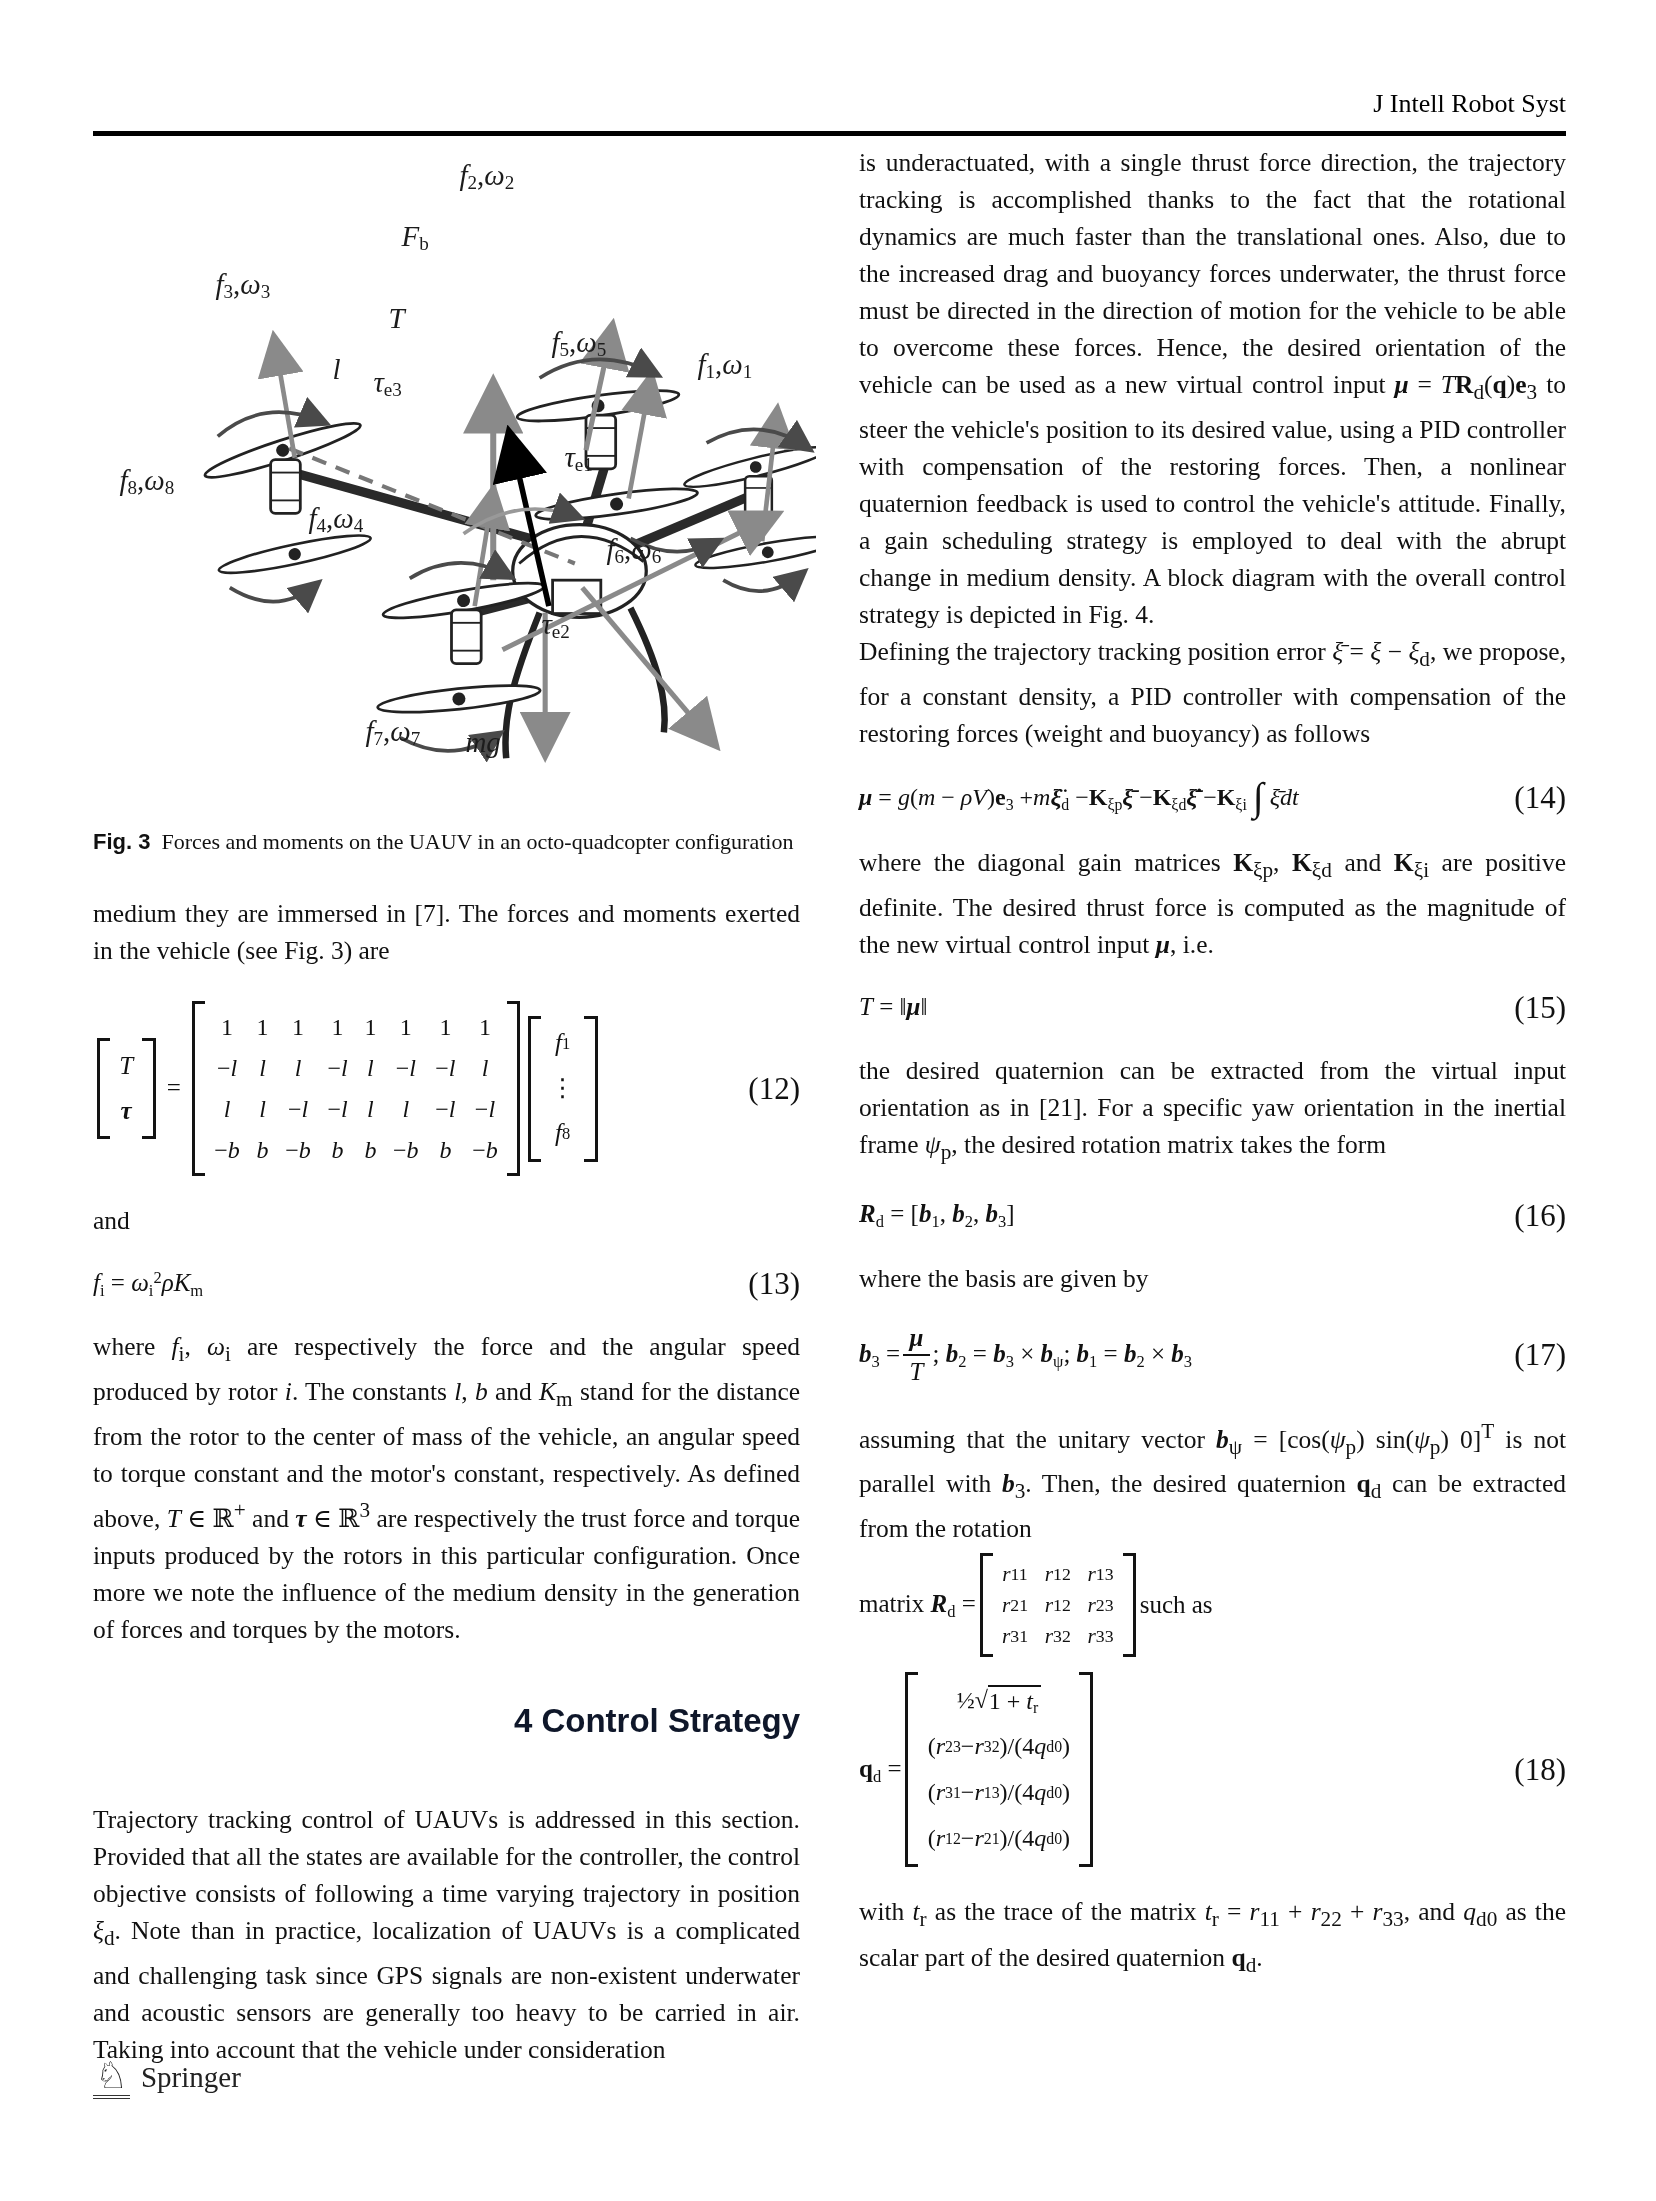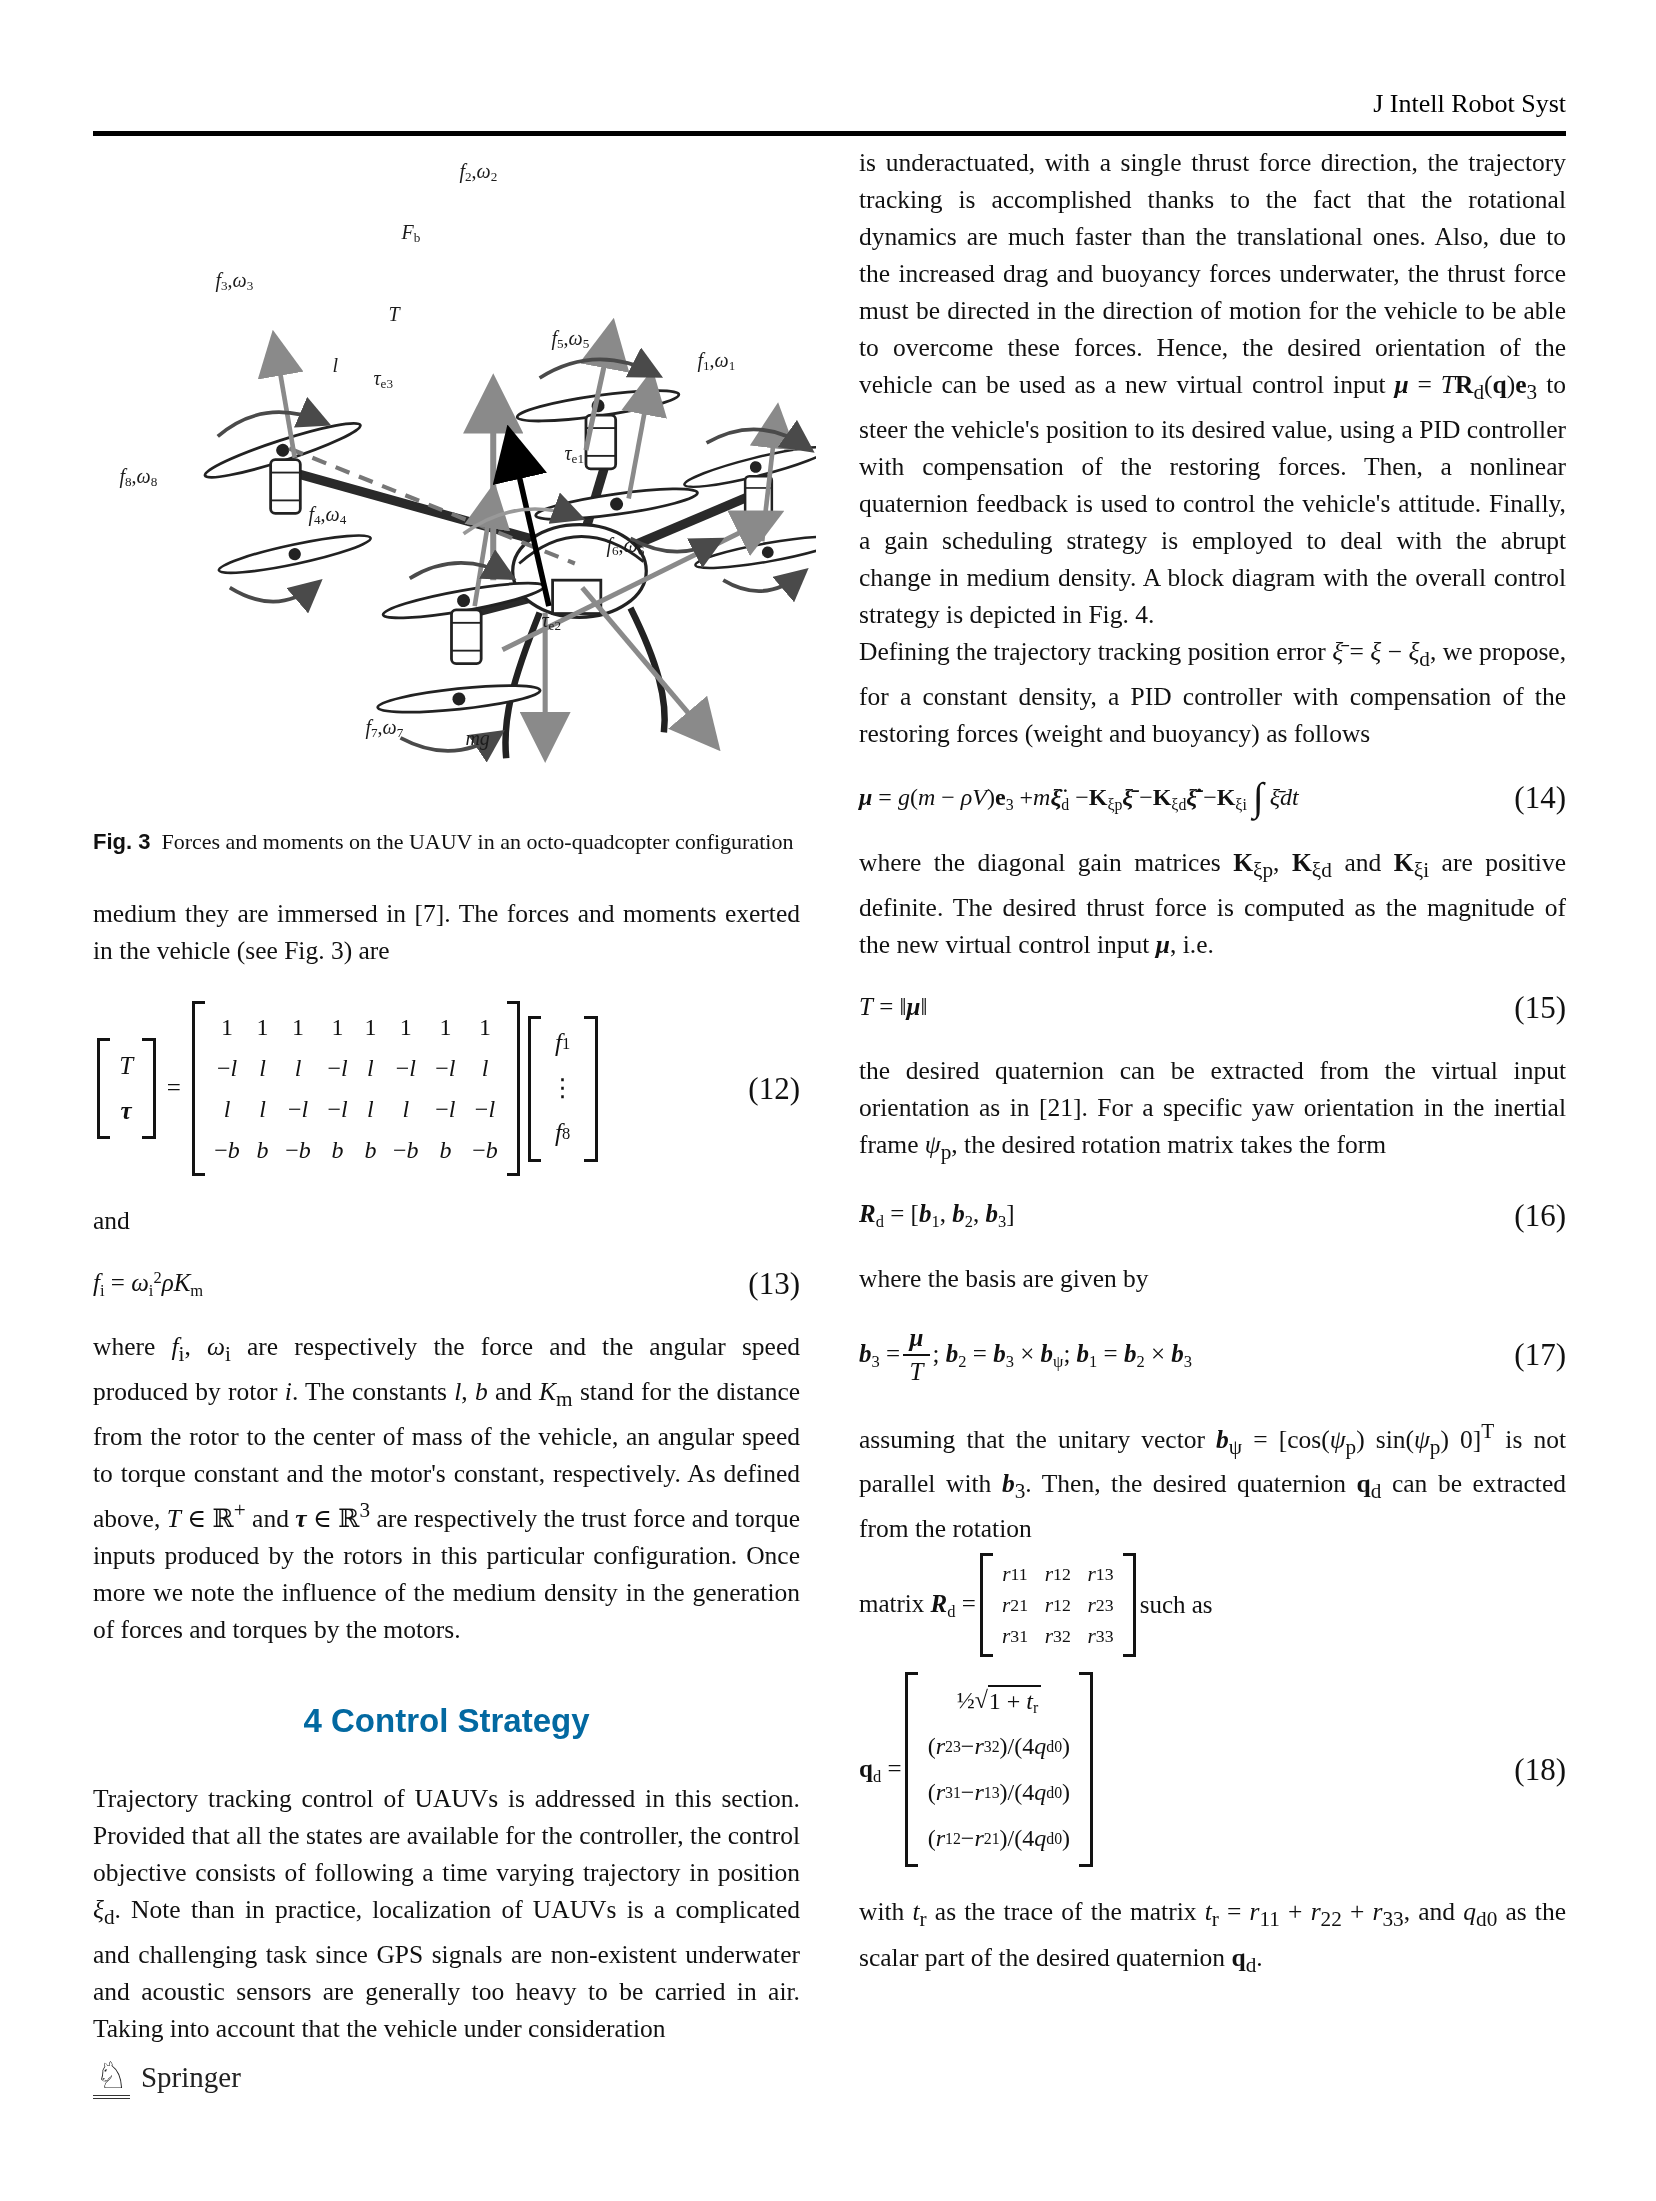--- a/index.html
+++ b/index.html
@@ -11,27 +11,27 @@
   .head-rule{position:absolute;top:131px;left:93px;width:1473px;height:4.6px;background:#000;}
   
   .col{position:absolute;top:144px;width:707px;font-size:25.5px;line-height:37px;text-align:justify;}
   .col-left{left:93px;}
   .col-right{left:859px;}
   p{margin:0;}
   .para{margin:0 0 0 0;}
   
   .figure{position:relative;width:742px;height:659px;margin-left:-18.6px;}
   .figure svg{position:absolute;left:0;top:0;}
-  .flabel{position:absolute;font-size:20px;line-height:1;white-space:nowrap;color:#1c1c1c;}
+  .flabel{position:absolute;font-size:29px;line-height:1;white-space:nowrap;color:#1c1c1c;}
   .flabel sub{font-size:66%;}
   .caption{font-size:22px;line-height:29px;margin:24px 0 0 0;text-align:justify;}
   .caption .cap-label{font-family:"Liberation Sans","DejaVu Sans",sans-serif;font-weight:bold;}
   
   h2.sec{font-family:"Liberation Sans","DejaVu Sans",sans-serif;font-size:33px;line-height:37px;
-        margin:54px 0 41px 0;color:#0369a1;text-align:center;}
+        margin:54px 0 62px 0;color:#0f172a;text-align:right;}
   h3.subsec{font-family:"Liberation Sans","DejaVu Sans",sans-serif;font-size:28px;line-height:33px;
         margin:46px 0 39px 0;color:#000;text-align:left;}
   
   .eqrow{display:flex;justify-content:space-between;align-items:center;margin:26px 0;}
   .eq{font-size:25px;line-height:1.3;text-align:left;}
   .eq i{font-family:"Liberation Serif","DejaVu Serif",serif;}
   .eq sub,.flabel sub{vertical-align:-22%;font-size:66%;}
   .eq sup{vertical-align:38%;font-size:66%;}
   .eqnum{font-size:31px;flex:none;padding-left:13px;}
   .intg{font-size:165%;line-height:1;vertical-align:-12%;}

